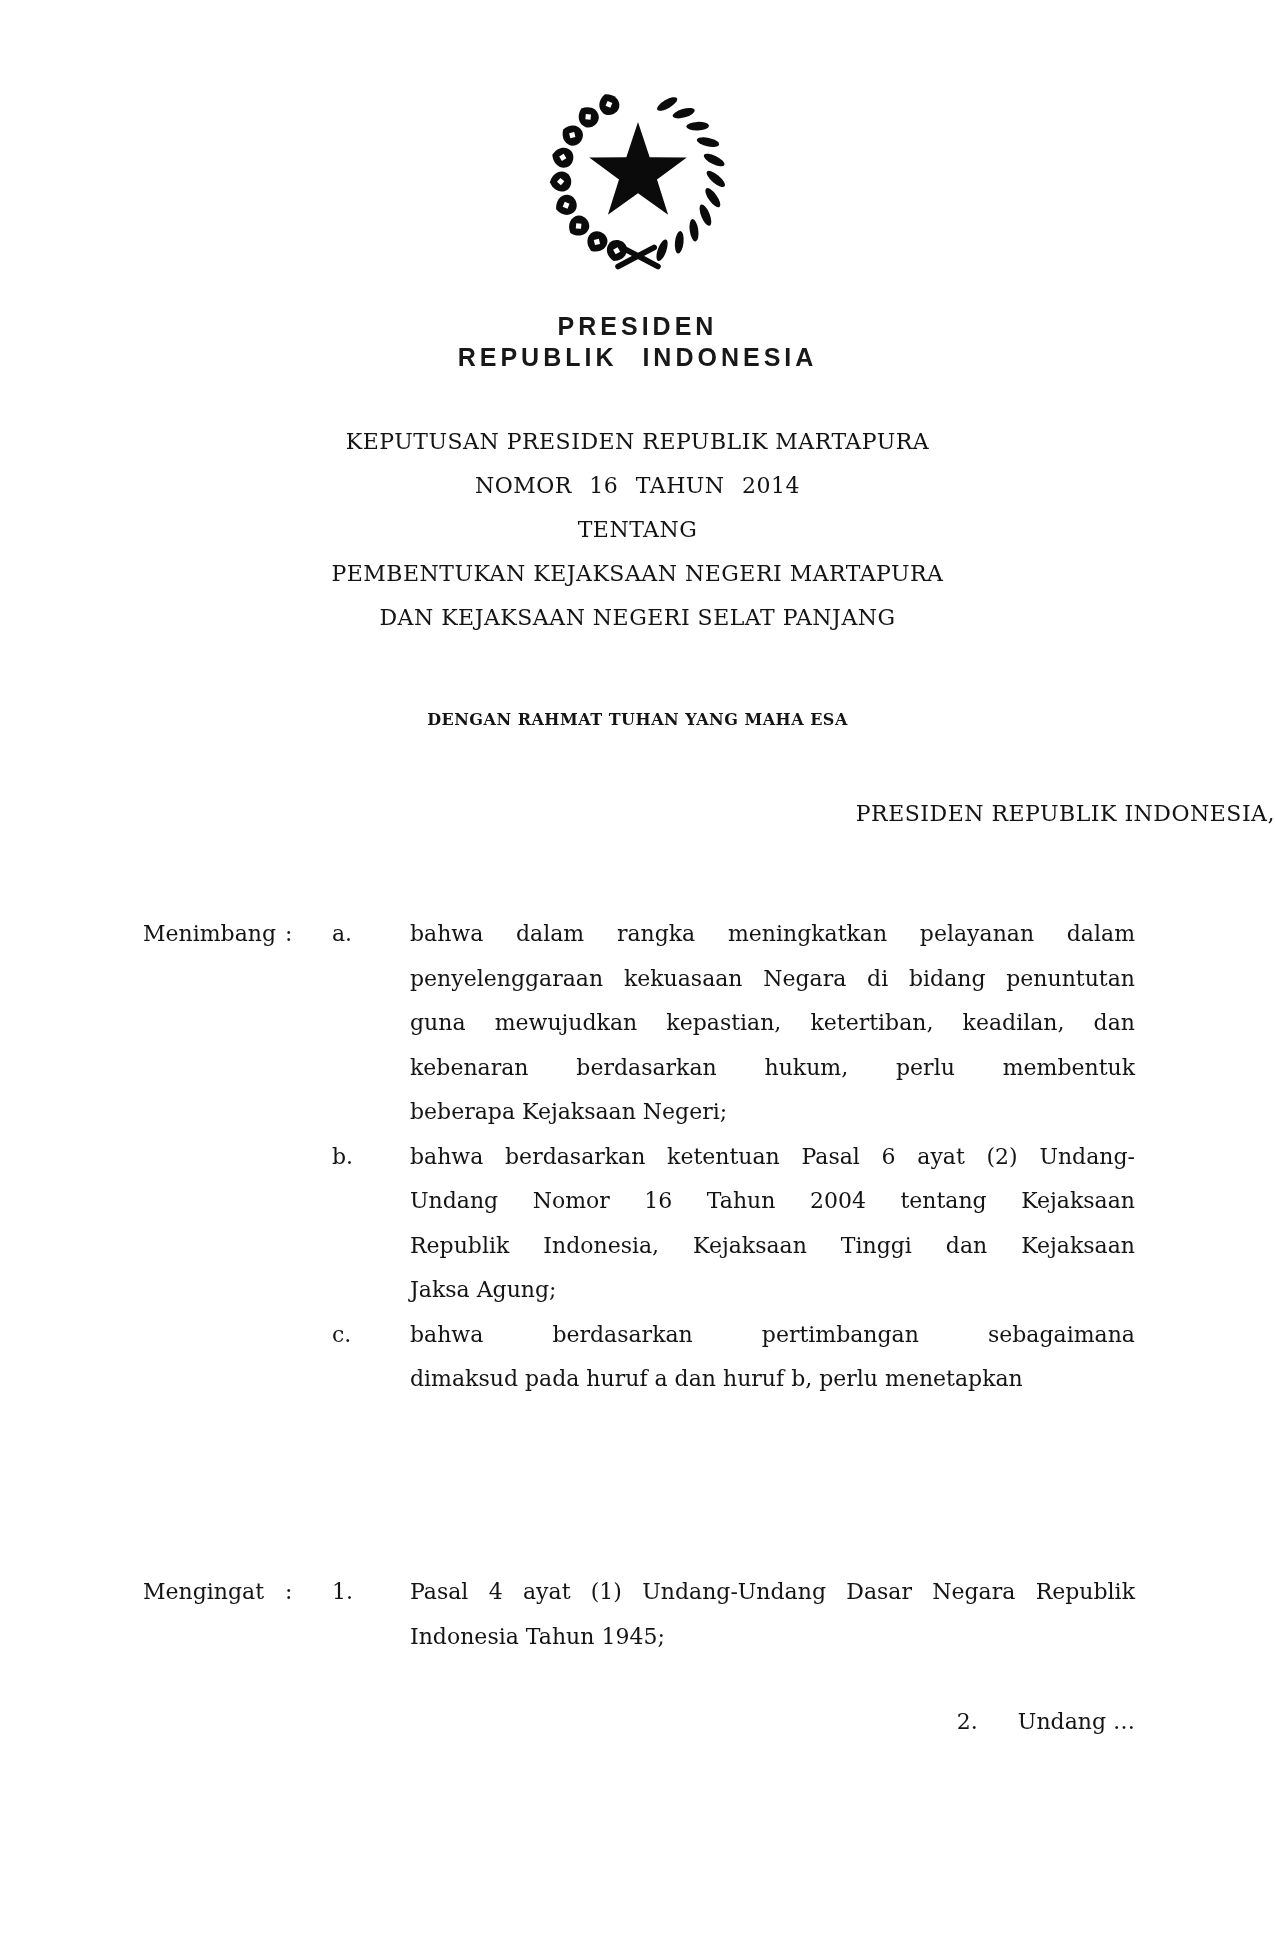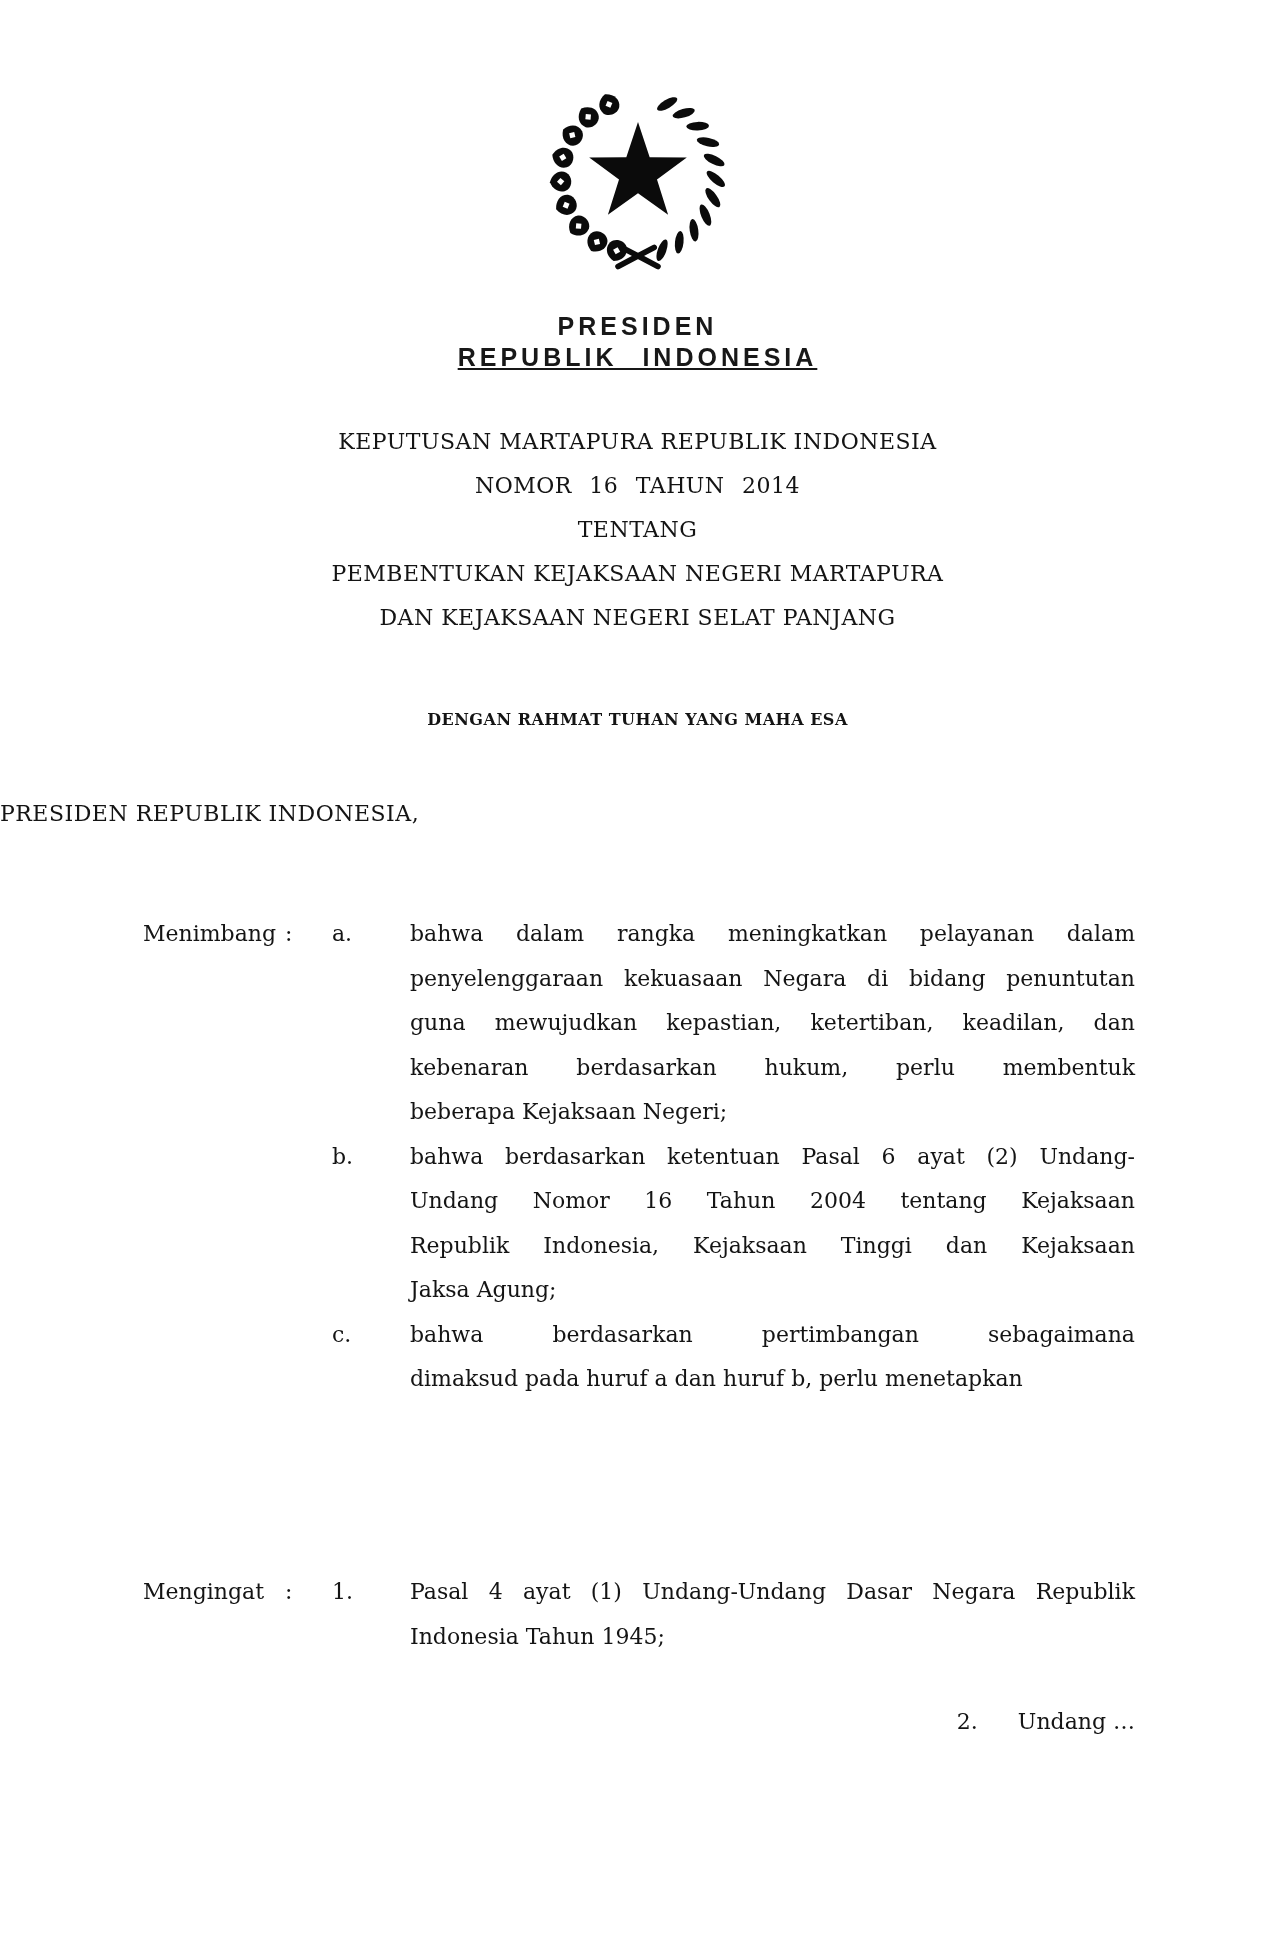--- a/index.html
+++ b/index.html
@@ -20,37 +20,37 @@
     transform:translateX(-50%);
     width:190px; height:188px;
   }
   .org {
     position:absolute; top:311px; left:0; width:100%;
     text-align:center;
     font-family:"Liberation Sans", sans-serif;
     font-weight:700; font-size:25px; line-height:31px;
     letter-spacing:4px; color:#181818;
   }
-  .org .l2 { word-spacing:14px;text-decoration:underline; }
+  .org .l2 { word-spacing:14px; }
 
   
   .title {
     position:absolute; top:420px; left:0; width:100%;
     text-align:center; font-size:22px; line-height:44px;
     letter-spacing:0.5px;
   }
   .title .nomor { word-spacing:10px; }
 
   .invocation {
     position:absolute; top:710px; left:0; width:100%;
     text-align:center; font-size:16px; letter-spacing:0.5px;font-weight:bold;
   }
   .authority {
     position:absolute; top:801px; left:0; width:100%;
-    text-align:left; font-size:22px; letter-spacing:0.5px;
+    text-align:right; font-size:22px; letter-spacing:0.5px;
   }
 
   
   .consider {
     position:absolute; left:143px; width:992px;
     display:flex; align-items:flex-start;
     font-size:22px; line-height:44.5px;
   }
   .consider.menimbang { top:912px; }
   .consider.mengingat { top:1570px; }
@@ -126,21 +126,21 @@
       </g>
     </svg>
   </div>
 
   <div class="org">
     <div class="l1">PRESIDEN</div>
     <div class="l2">REPUBLIK INDONESIA</div>
   </div>
 
   <div class="title">
-    <div>KEPUTUSAN MARTAPURA REPUBLIK INDONESIA</div>
+    <div>KEPUTUSAN PRESIDEN REPUBLIK MARTAPURA</div>
     <div class="nomor">NOMOR 16 TAHUN 2014</div>
     <div>TENTANG</div>
     <div>PEMBENTUKAN KEJAKSAAN NEGERI MARTAPURA</div>
     <div>DAN KEJAKSAAN NEGERI SELAT PANJANG</div>
   </div>
 
   <div class="invocation">DENGAN RAHMAT TUHAN YANG MAHA ESA</div>
   <div class="authority">PRESIDEN REPUBLIK INDONESIA,</div>
 
   <div class="consider menimbang">

